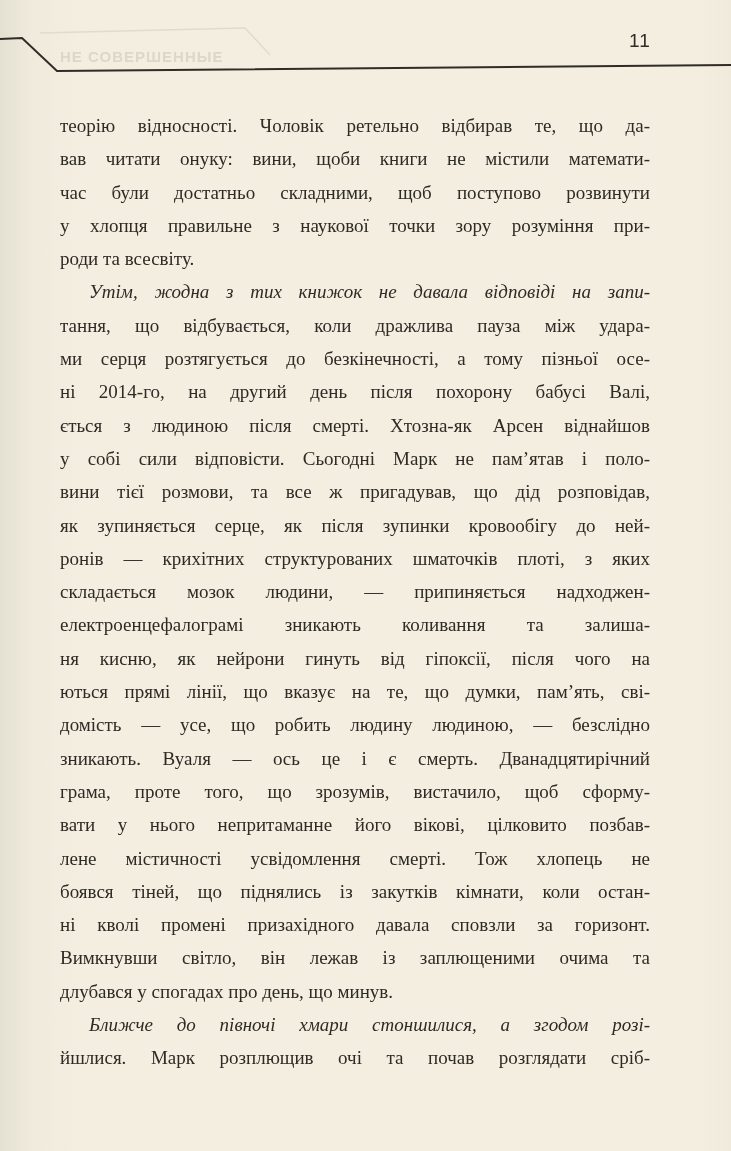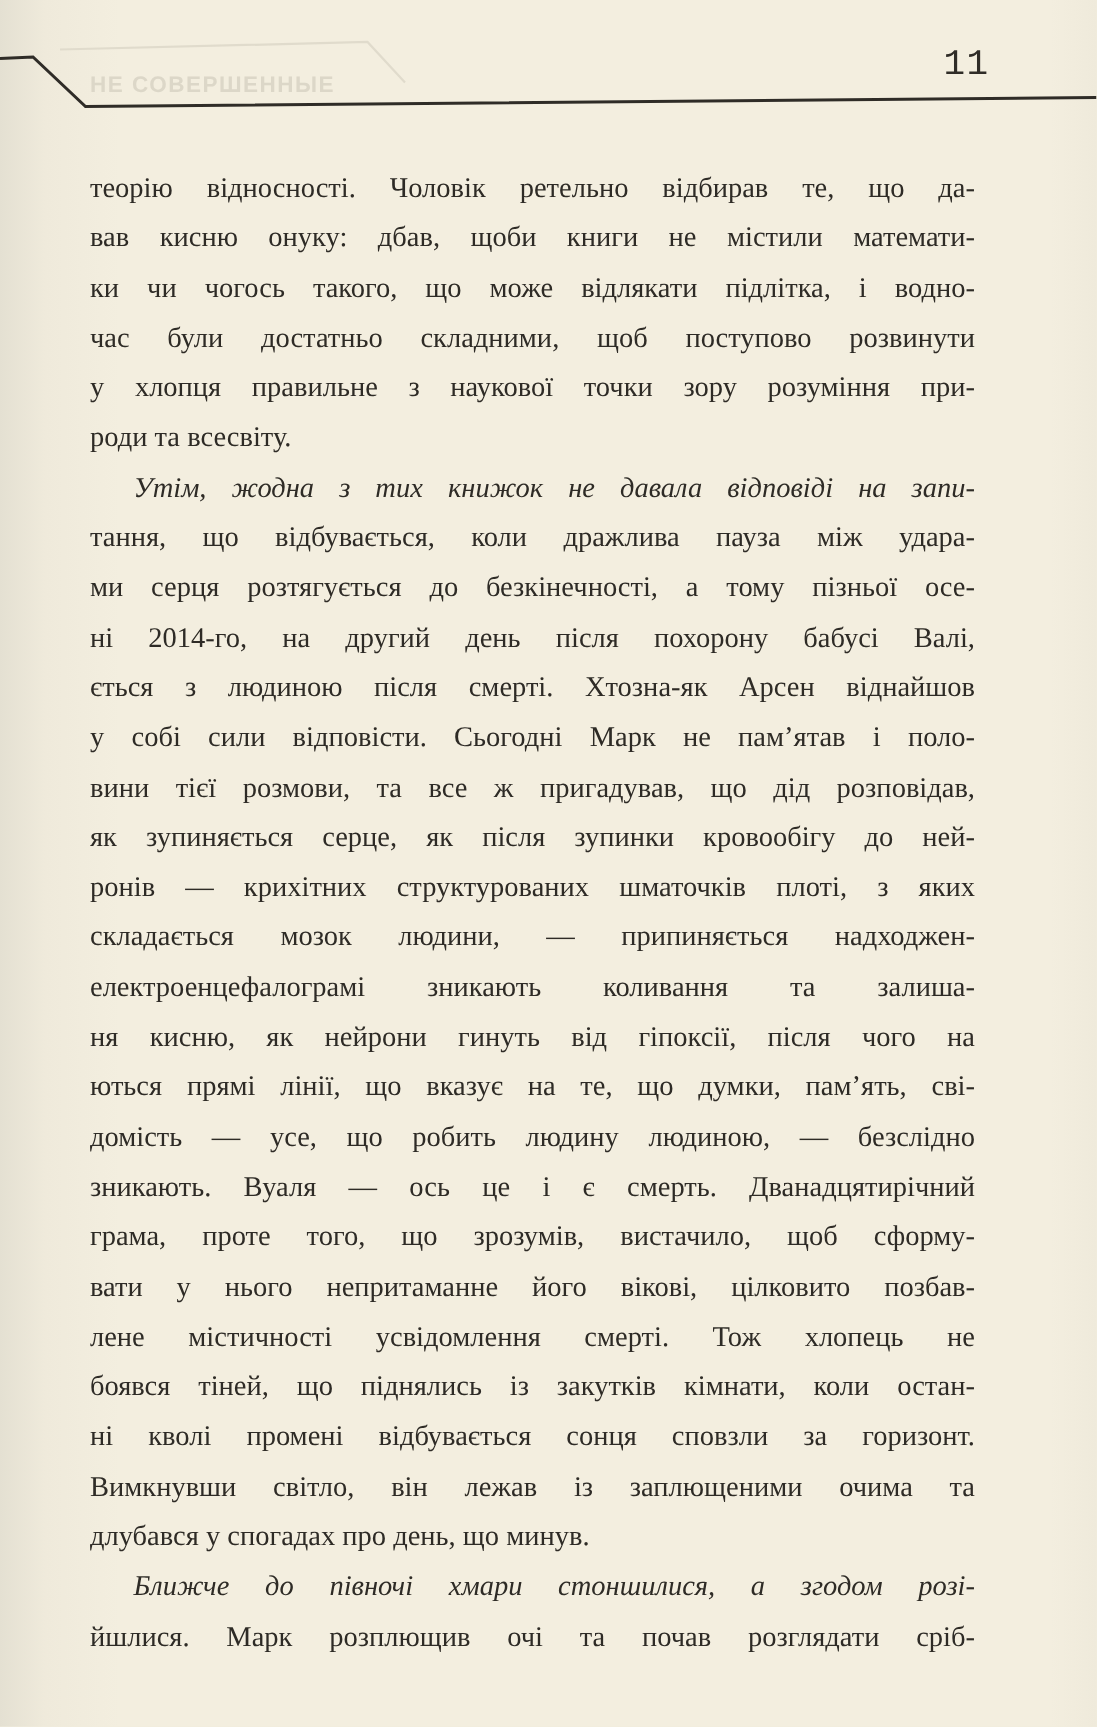--- a/index.html
+++ b/index.html
@@ -35,22 +35,22 @@
       font-family: "Liberation Sans", sans-serif;
       font-size: 15px;
       letter-spacing: 1px;
       color: #dcd7c8;
       font-weight: bold;
     }
     .page-number {
       position: absolute;
       left: 629px;
       top: 30px;
-      font-family: Liberation Mono, monospace;
-      font-size: 24px;
+      font-family: Liberation Sans, sans-serif;
+      font-size: 19px;
       color: #2f2c27;
       letter-spacing: 1px;
     }
     .body-text {
       position: absolute;
       left: 60px;
       top: 109px;
       width: 590px;
     }
     .line {
@@ -78,22 +78,21 @@
     <polyline points="0,39 22,38 57,71 731,65" fill="none" stroke="#2f2c27" stroke-width="2"></polyline>
     <polyline points="40,33 245,28 270,55" fill="none" stroke="#e0dbcc" stroke-width="1.5"></polyline>
   </svg>
   <span class="running-head">НЕ СОВЕРШЕННЫЕ</span>
   <span class="page-number">11</span>
 </div>
 
 <div class="body-text">
   <div>
     <span class="line">теорію відносності. Чоловік ретельно відбирав те, що да-</span>
-    <span class="line">вав кисню онуку: дбав, щоби книги не містили математи-</span>
-    <span class="line">ки чи чогось такого, що може відлякати підлітка, і водно-</span>
+    <span class="line">вав читати онуку: вини, щоби книги не містили математи-</span>
     <span class="line">час були достатньо складними, щоб поступово розвинути</span>
     <span class="line">у хлопця правильне з наукової точки зору розуміння при-</span>
     <span class="line last">роди та всесвіту.</span>
   </div>
   <div>
     <span class="line indent">Утім, жодна з тих книжок не давала відповіді на запи-</span>
     <span class="line">тання, що відбувається, коли дражлива пауза між удара-</span>
     <span class="line">ми серця розтягується до безкінечності, а тому пізньої осе-</span>
     <span class="line">ні 2014-го, на другий день після похорону бабусі Валі,</span>
     <span class="line">ється з людиною після смерті. Хтозна-як Арсен віднайшов</span>
@@ -104,21 +103,21 @@
     <span class="line">складається мозок людини, — припиняється надходжен-</span>
     <span class="line">електроенцефалограмі зникають коливання та залиша-</span>
     <span class="line">ня кисню, як нейрони гинуть від гіпоксії, після чого на</span>
     <span class="line">ються прямі лінії, що вказує на те, що думки, пам’ять, сві-</span>
     <span class="line">домість — усе, що робить людину людиною, — безслідно</span>
     <span class="line">зникають. Вуаля — ось це і є смерть. Дванадцятирічний</span>
     <span class="line">грама, проте того, що зрозумів, вистачило, щоб сформу-</span>
     <span class="line">вати у нього непритаманне його вікові, цілковито позбав-</span>
     <span class="line">лене містичності усвідомлення смерті. Тож хлопець не</span>
     <span class="line">боявся тіней, що піднялись із закутків кімнати, коли остан-</span>
-    <span class="line">ні кволі промені відбувається сонця сповзли за горизонт.</span>
+    <span class="line">ні кволі промені призахідного давала сповзли за горизонт.</span>
     <span class="line">Вимкнувши світло, він лежав із заплющеними очима та</span>
     <span class="line last">длубався у спогадах про день, що минув.</span>
   </div>
   <div>
     <span class="line indent">Ближче до півночі хмари стоншилися, а згодом розі-</span>
     <span class="line">йшлися. Марк розплющив очі та почав розглядати сріб-</span>
 
   </div>
 </div>
 

